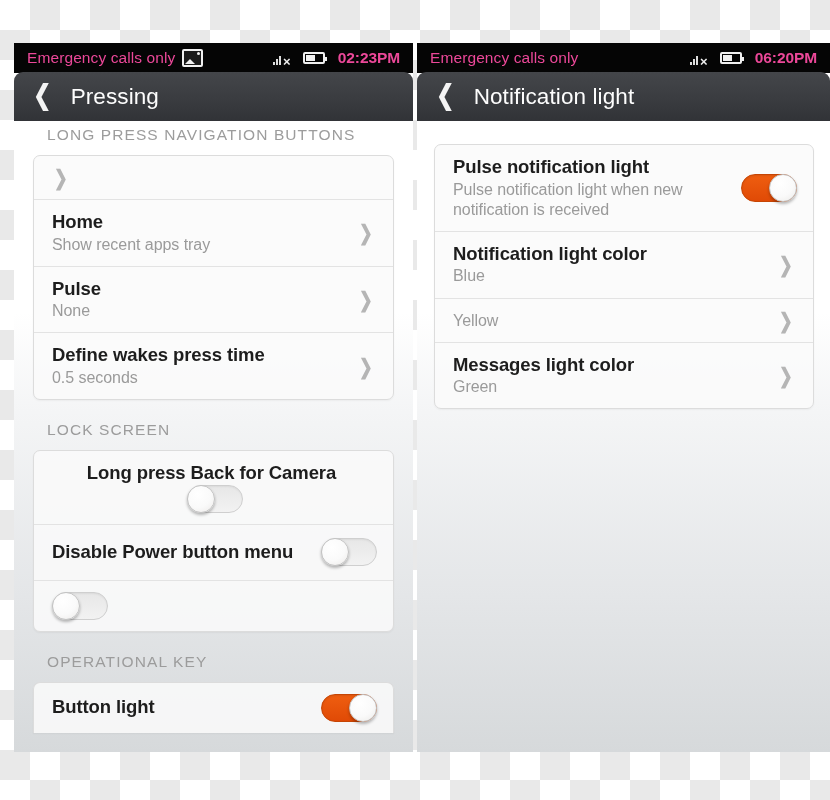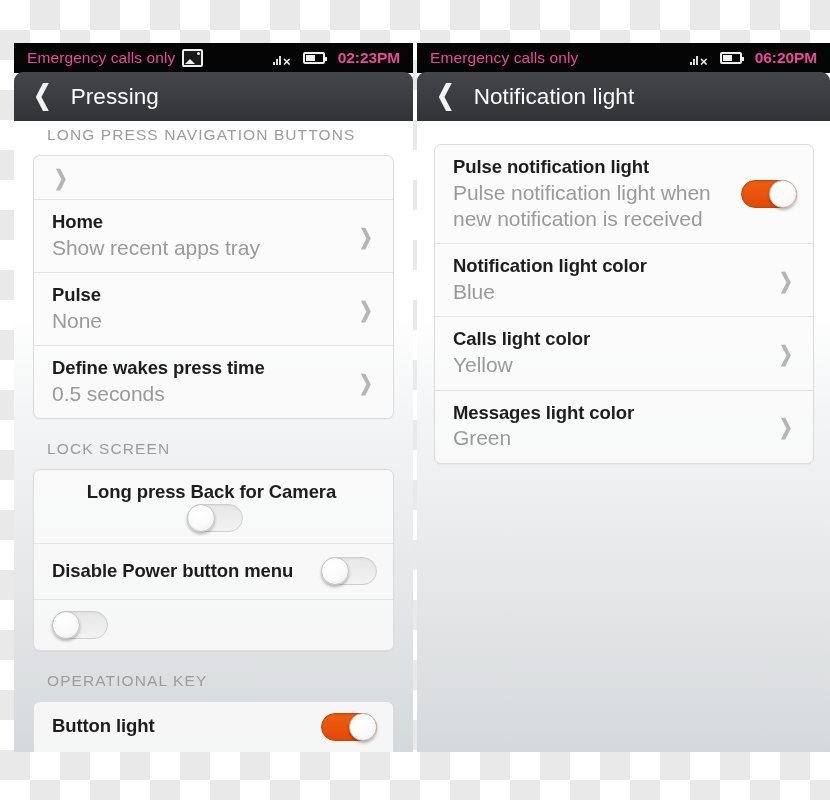--- a/index.html
+++ b/index.html
@@ -200,21 +200,21 @@
 
   .row-text { flex: 1 1 auto; min-width: 0; padding-right: 8px; }
   .row-title {
     font-size: 18.5px;
     color: #1d1d1d;
     font-weight: bold;
     line-height: 1.22;
     letter-spacing: -0.1px;
   }
   .row-sub {
-    font-size: 21px;
+    font-size: 16px;
     color: #9a9a9a;
     line-height: 1.26;
     margin-top: 1px;
     letter-spacing: -0.05px;
   }
 
   .chevron {
     flex: 0 0 auto;
     color: #b5b5b5;
     font-size: 21px;
@@ -405,21 +405,20 @@
         <div class="row">
           <div class="row-text">
             <div class="row-title">Notification light color</div>
             <div class="row-sub">Blue</div>
           </div>
           <span class="chevron">❯</span>
         </div>
 
         <div class="row">
           <div class="row-text">
-            <div class="row-title">Calls light color</div>
             <div class="row-sub">Yellow</div>
           </div>
           <span class="chevron">❯</span>
         </div>
 
         <div class="row">
           <div class="row-text">
             <div class="row-title">Messages light color</div>
             <div class="row-sub">Green</div>
           </div>

